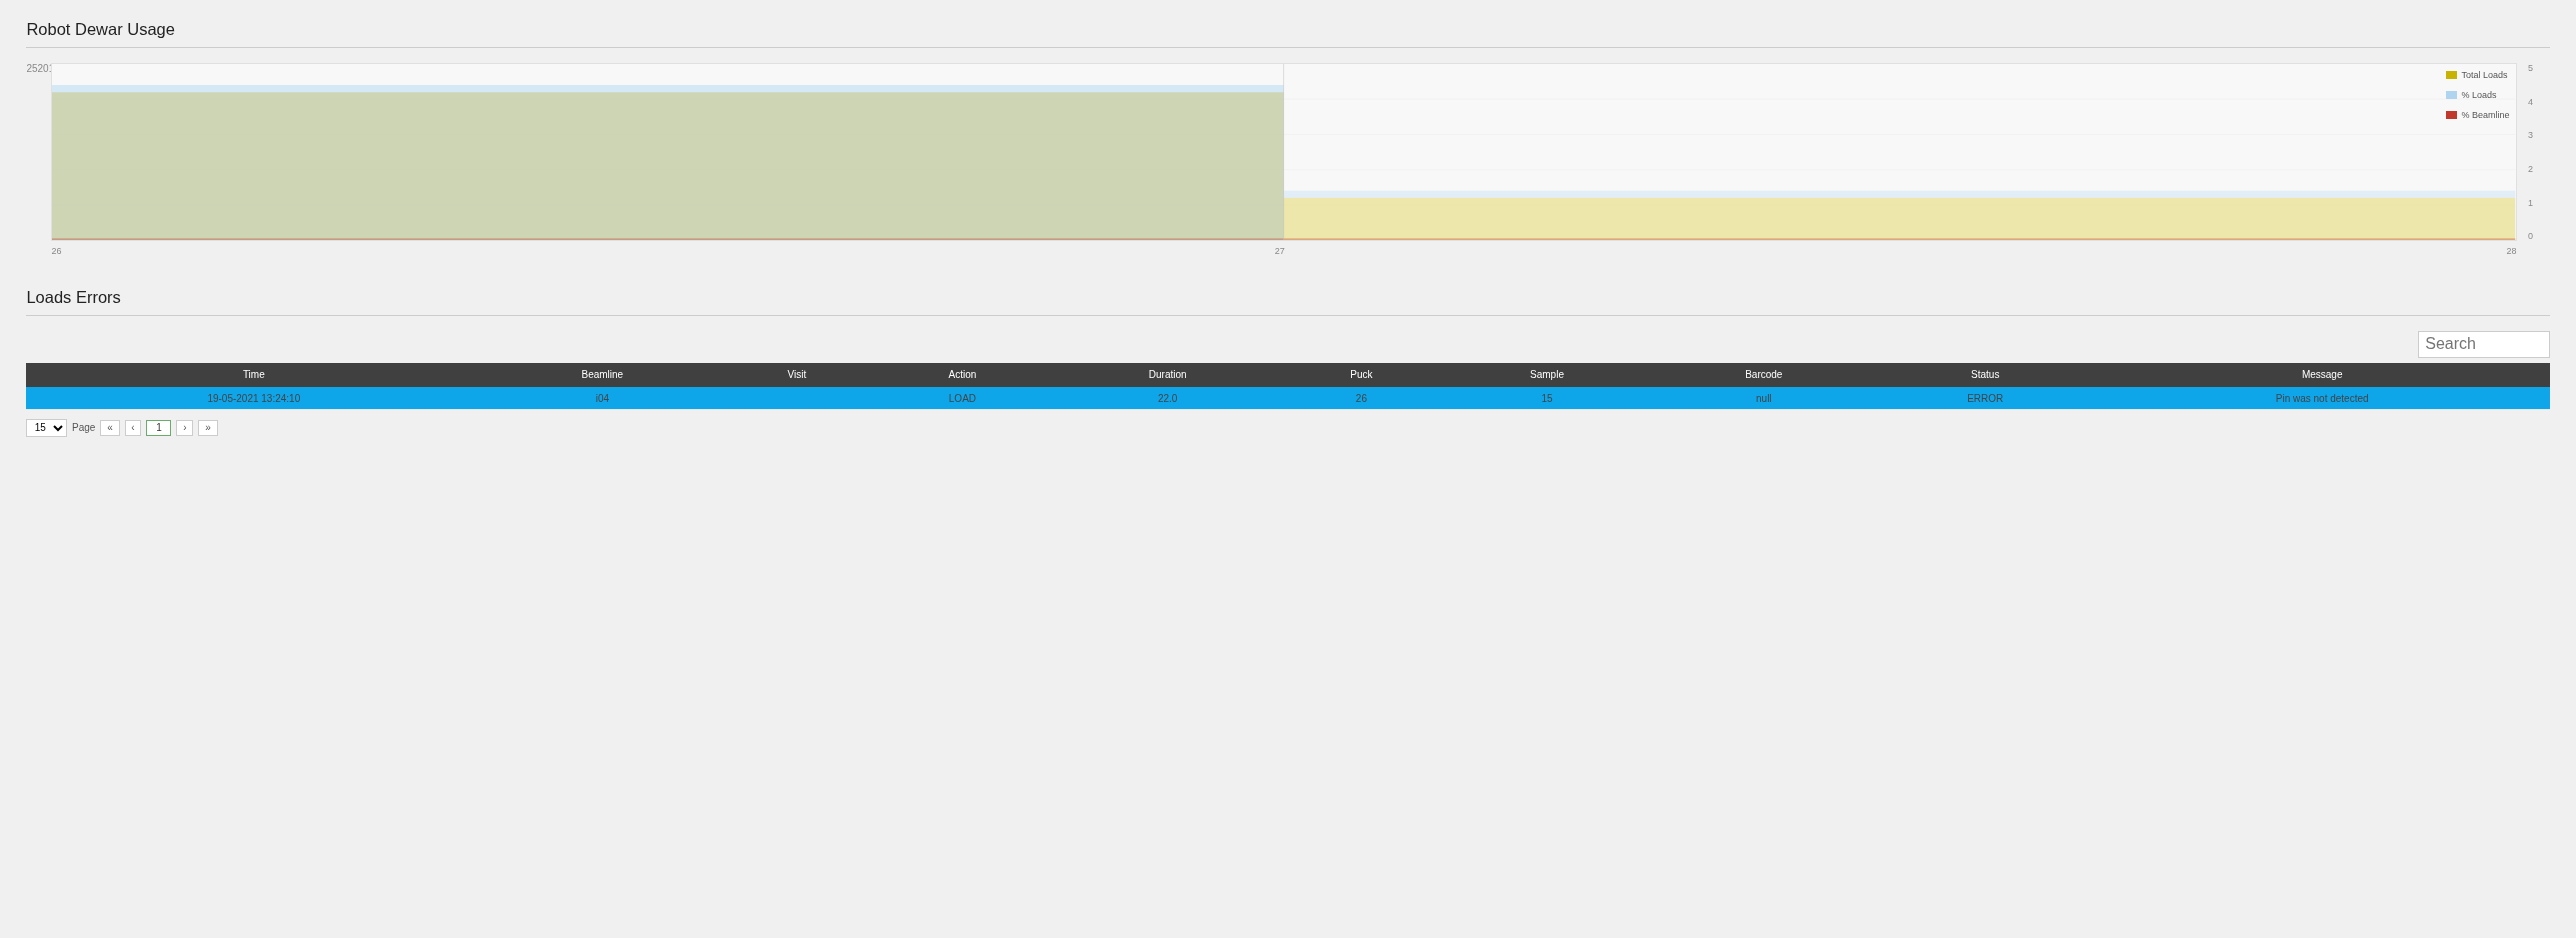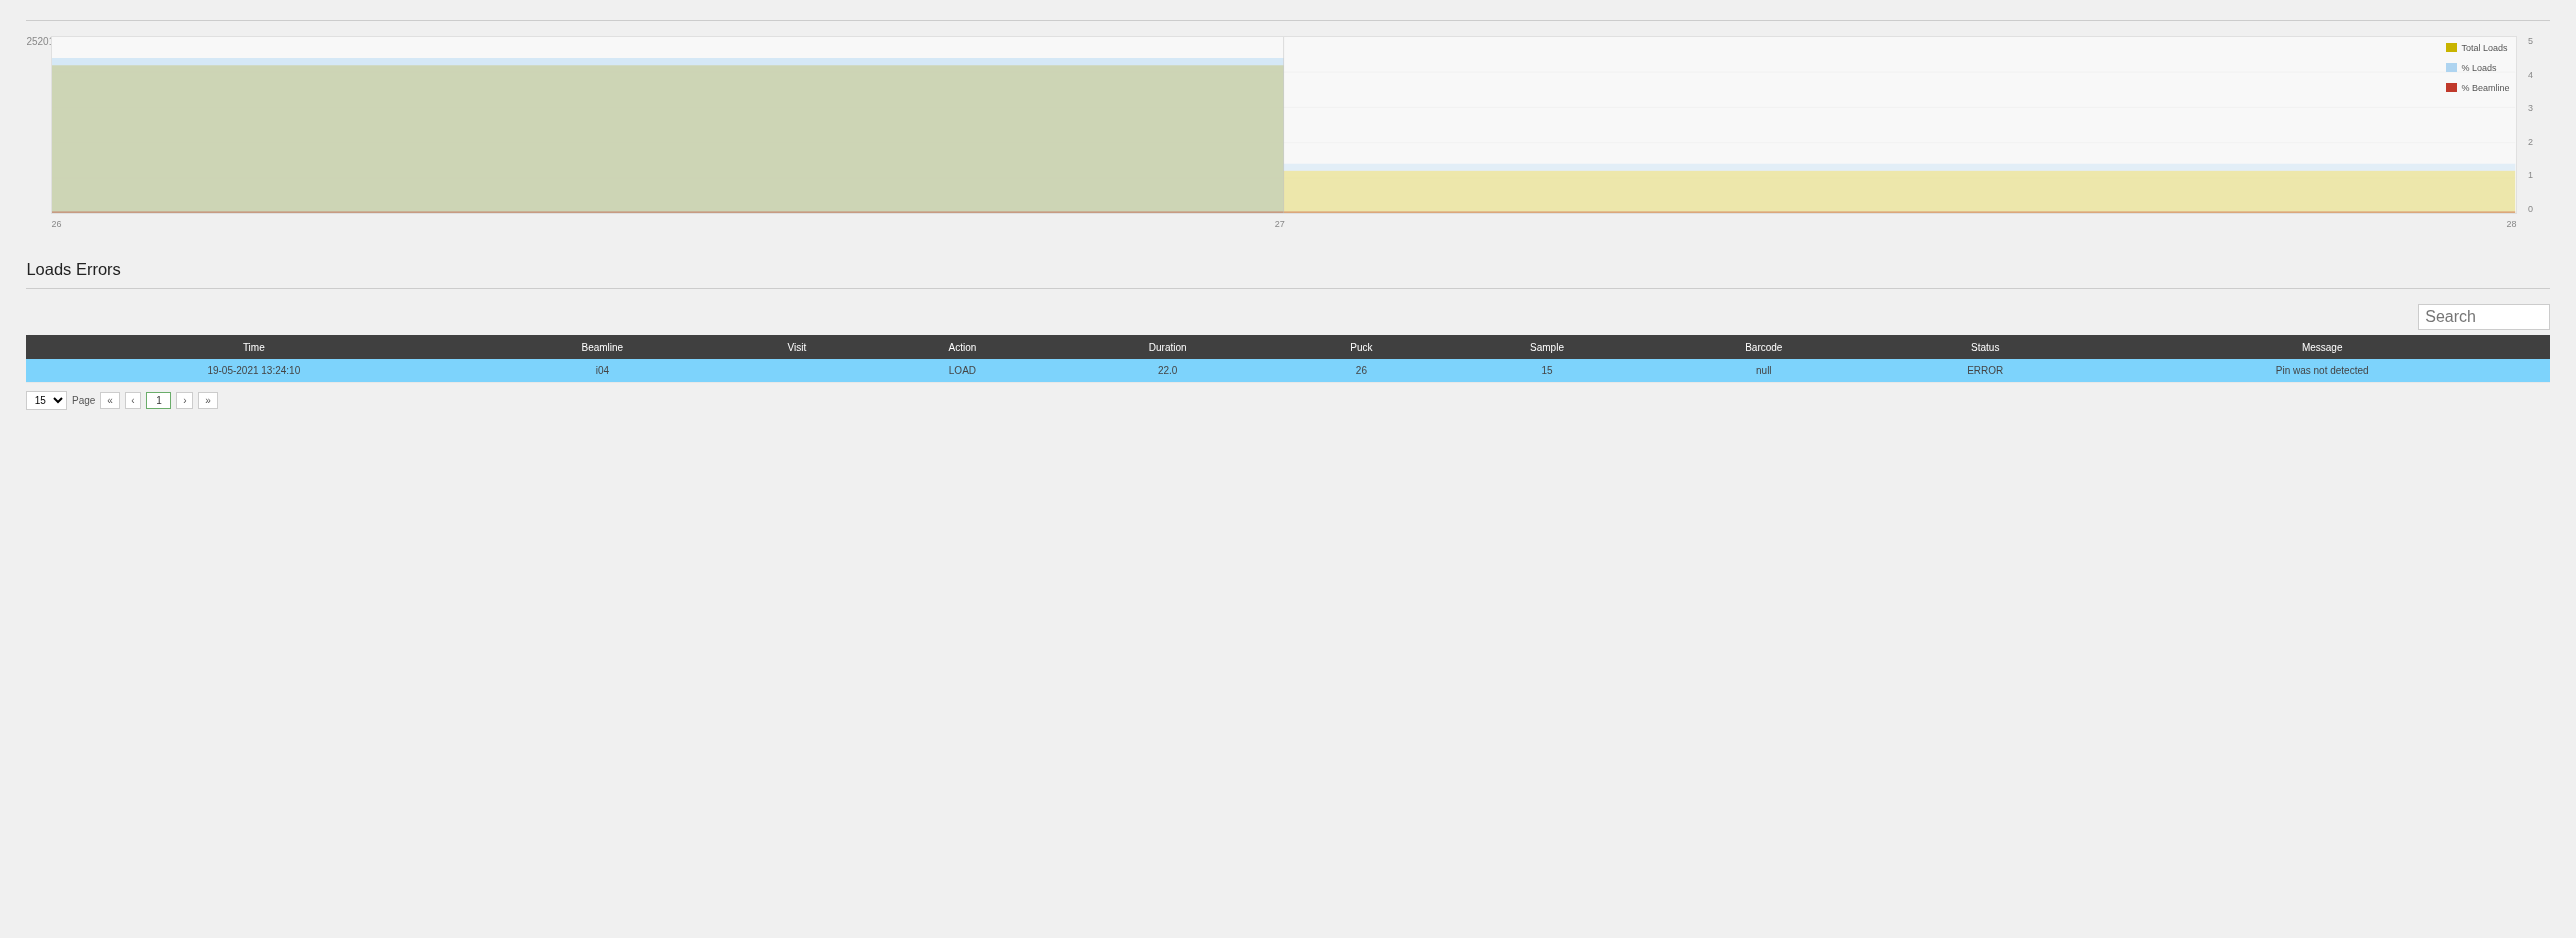--- a/index.html
+++ b/index.html
@@ -145,21 +145,21 @@
       background: #404040;
       color: #fff;
     }
     .errors-table thead th {
       padding: 6.6px 8.3px;
       text-align: center;
       font-weight: normal;
       border: none;
     }
     .errors-table tbody tr {
-      background: #7dd3fc;
+      background: #0ea5e9;
       border-bottom: 0.8px solid #e8e8e8;
     }
     .errors-table tbody td {
       padding: 5.8px 8.3px;
       text-align: center;
       color: #444;
     }
     
     .pagination-row {
       display: flex;
@@ -193,20 +193,21 @@
     .page-label {
       color: #555;
     }
   </style>
 </head>
 <body>
 
 <div class="page">
 
   <div class="dewar-section">
+    <h2 class="section-title">Robot Dewar Usage</h2>
     <hr class="section-divider">
 
     <div class="chart-container">
 
       <div class="y-axis-left">
         <span>25</span>
         <span>20</span>
         <span>15</span>
         <span>10</span>
         <span>5</span>

